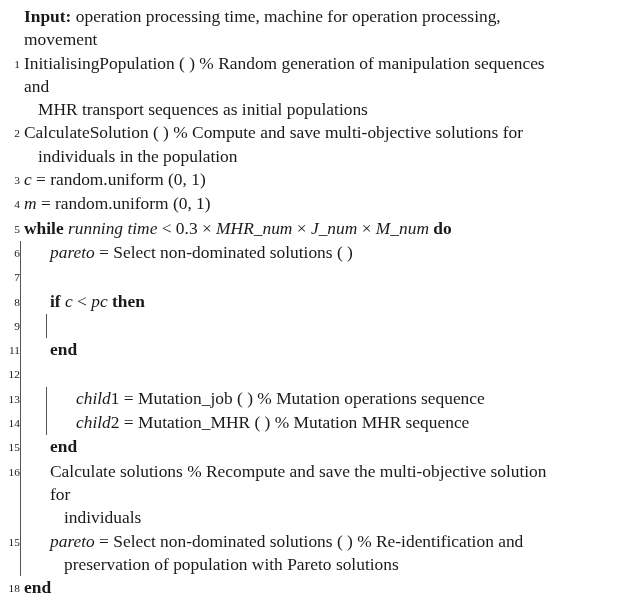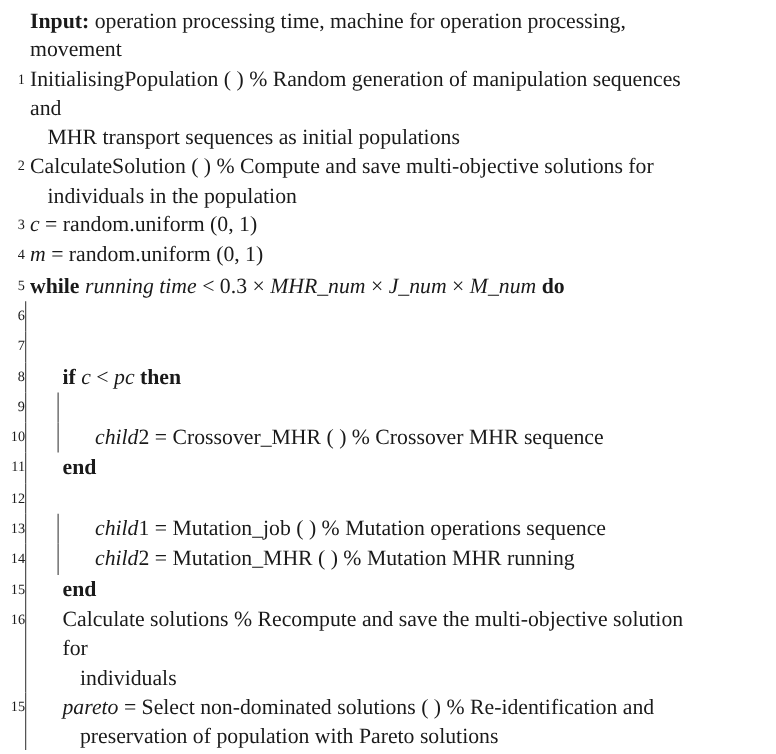--- a/index.html
+++ b/index.html
@@ -139,20 +139,23 @@
         <span class="content">
           <span class="hanging"><b>while</b> <i>running time</i><span> &lt; 0.3 × </span><i>MHR_num</i><span> × </span><i>J_num</i><span> × </span><i>M_num</i> <b>do</b></span>
         </span>
       </div>
       <div class="row">
         <span class="lineno">6</span>
         <span class="gutter">
           <span class="rule"></span>
           <span class="rule-pad"></span>
         </span>
+        <span class="content">
+          <span class="hanging"><i>pareto</i><span> = Select non-dominated solutions ( )</span></span>
+        </span>
       </div>
       <div class="row">
         <span class="lineno">7</span>
         <span class="gutter">
           <span class="rule"></span>
           <span class="rule-pad"></span>
         </span>
       </div>
       <div class="row">
         <span class="lineno">8</span>
@@ -167,32 +170,20 @@
       <div class="row">
         <span class="lineno">9</span>
         <span class="gutter">
           <span class="rule"></span>
           <span class="rule-pad"></span>
           <span class="rule"></span>
           <span class="rule-pad"></span>
         </span>
       </div>
       <div class="row">
-        <span class="lineno">10</span>
-        <span class="gutter">
-          <span class="rule"></span>
-          <span class="rule-pad"></span>
-          <span class="rule"></span>
-          <span class="rule-pad"></span>
-        </span>
-        <span class="content">
-          <span class="hanging"><i>child</i><span>2</span><span> = Crossover_MHR ( ) %  Crossover MHR sequence</span></span>
-        </span>
-      </div>
-      <div class="row">
         <span class="lineno">11</span>
         <span class="gutter">
           <span class="rule"></span>
           <span class="rule-pad"></span>
         </span>
         <span class="content">
           <span class="hanging"><b>end</b></span>
         </span>
       </div>
       <div class="row">
@@ -216,21 +207,21 @@
       </div>
       <div class="row">
         <span class="lineno">14</span>
         <span class="gutter">
           <span class="rule"></span>
           <span class="rule-pad"></span>
           <span class="rule"></span>
           <span class="rule-pad"></span>
         </span>
         <span class="content">
-          <span class="hanging"><i>child</i><span>2</span><span> = Mutation_MHR ( ) %  Mutation MHR running</span></span>
+          <span class="hanging"><i>child</i><span>2</span><span> = Mutation_MHR ( ) %  Mutation MHR sequence</span></span>
         </span>
       </div>
       <div class="row">
         <span class="lineno">15</span>
         <span class="gutter">
           <span class="rule"></span>
           <span class="rule-pad"></span>
         </span>
         <span class="content">
           <span class="hanging"><b>end</b></span>

